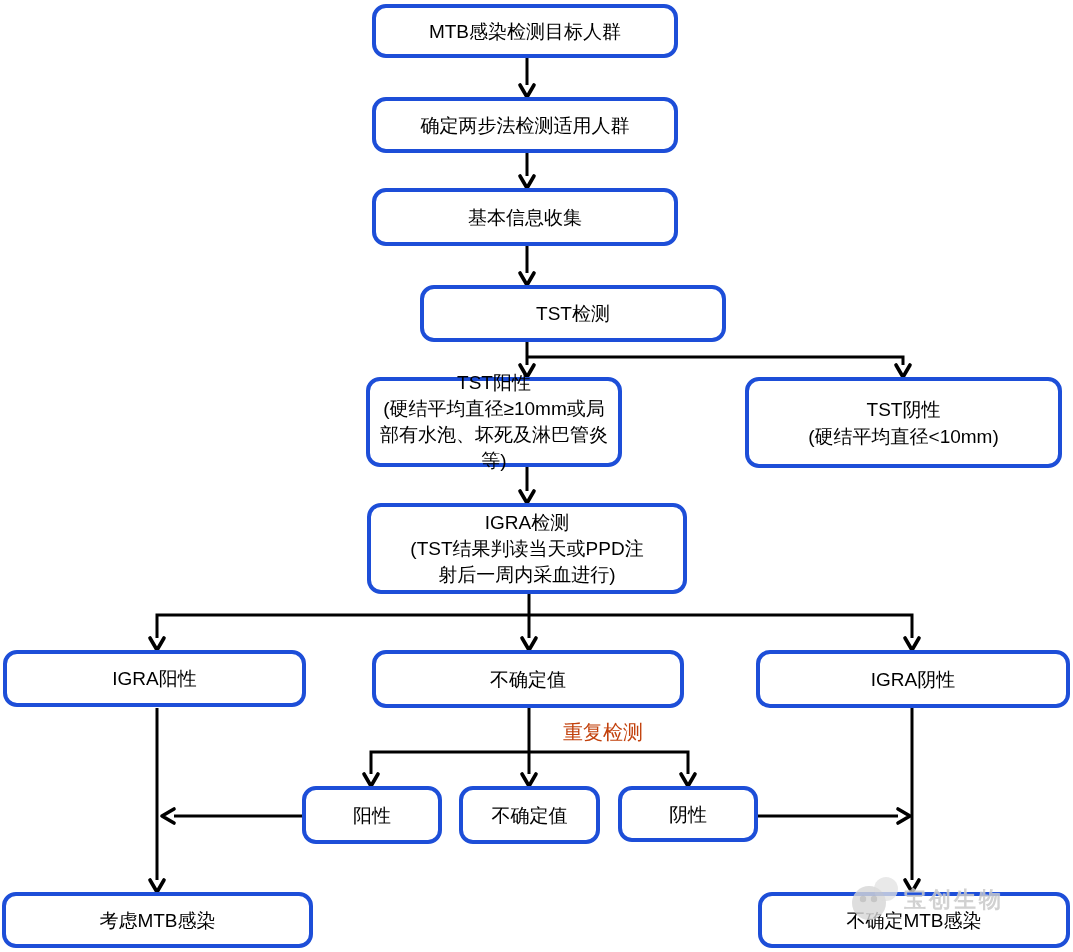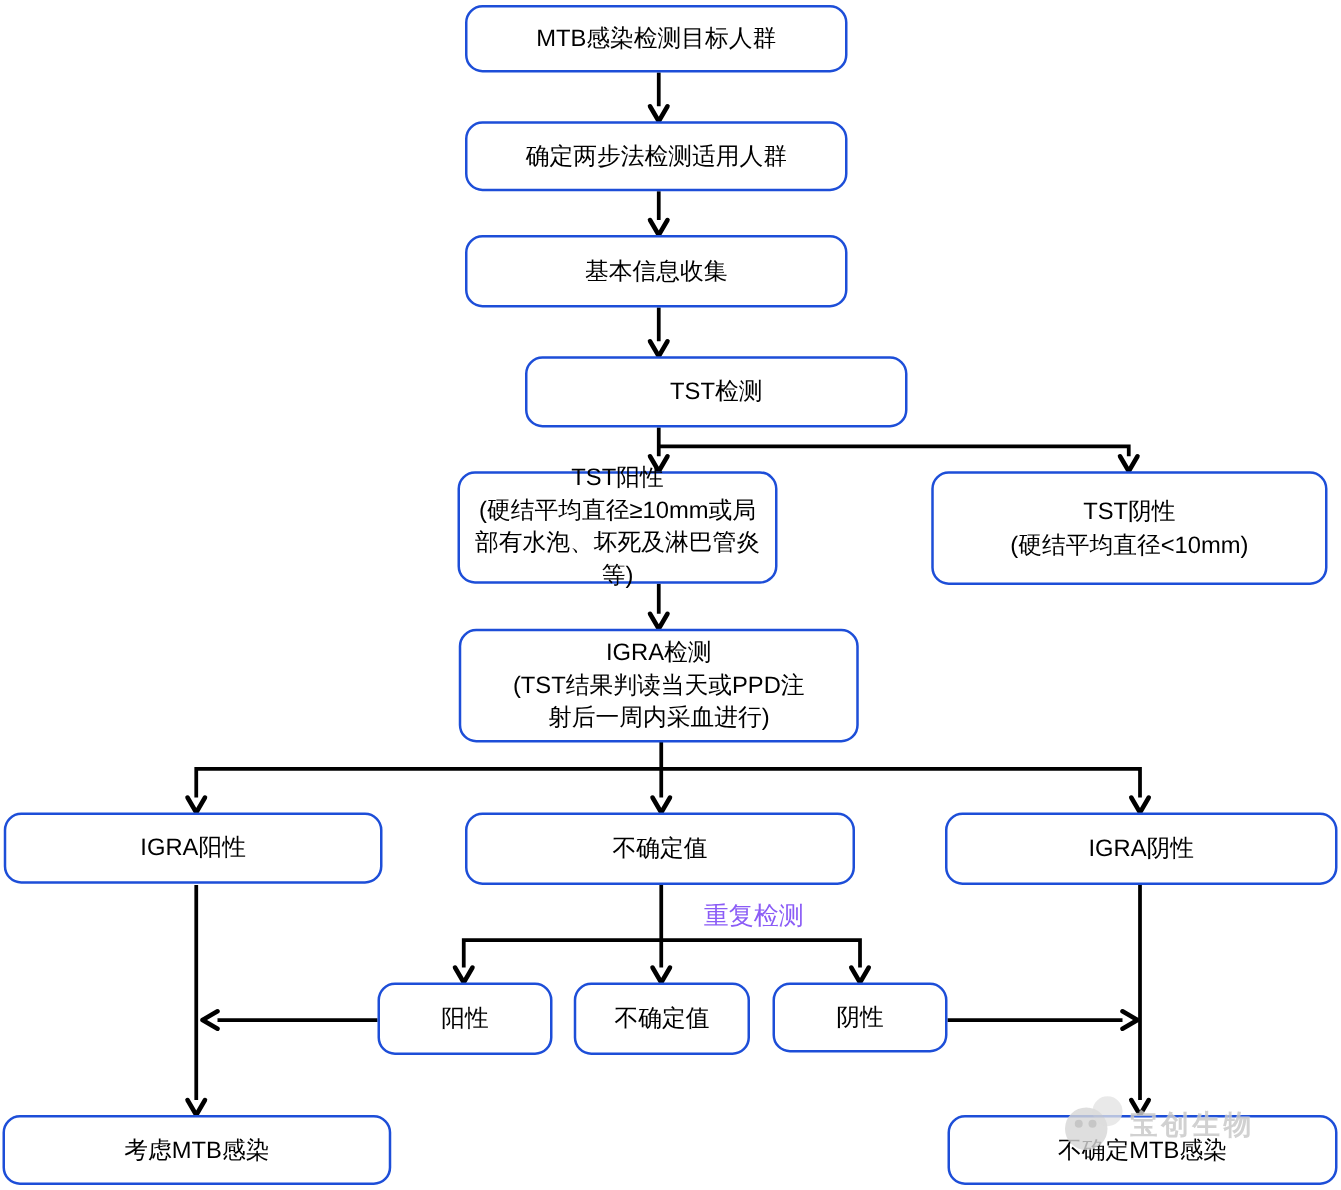--- a/index.html
+++ b/index.html
@@ -19,37 +19,37 @@
     position: absolute;
     left: 0; top: 0;
     width: 1073px;
     height: 952px;
     z-index: 1;
   }
   .node {
     position: absolute;
     box-sizing: border-box;
     background: #ffffff;
-    border: 2px solid #1d4ed8;
+    border: 4px solid #1d4ed8;
     border-radius: 14px;
     display: flex;
     align-items: center;
     justify-content: center;
     text-align: center;
     font-size: 19px;
     line-height: 27px;
     color: #000000;
     white-space: pre-line;
     z-index: 2;
     padding: 18px 6px;
   }
   .edge-label {
     position: absolute;
     font-size: 20px;
-    color: #8b5cf6;
+    color: #c2410c;
     z-index: 2;
     white-space: nowrap;
   }
   .watermark {
     position: absolute;
     left: 848px;
     top: 874px;
     display: flex;
     align-items: center;
     z-index: 5;

